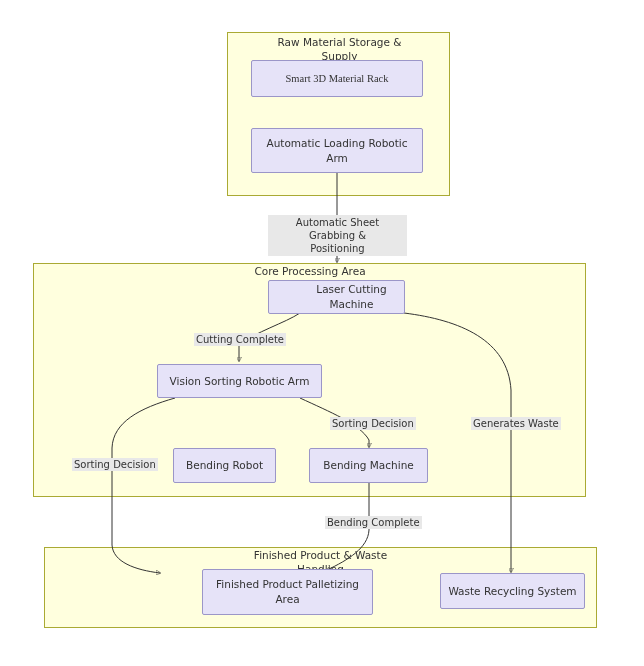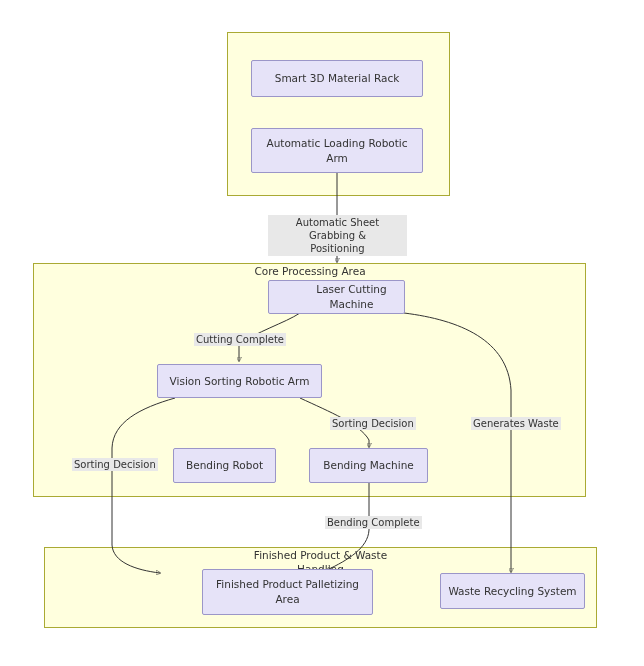--- a/index.html
+++ b/index.html
@@ -76,20 +76,21 @@
     stroke: #333333;
     stroke-width: 1;
   }
 </style>
 </head>
 <body>
 
 <div id="canvas">
 
   <div class="subgraph" style="left:227px; top:32px; width:223px; height:164px;"></div>
+  <div class="subgraph-title" style="left:262px; top:35px; width:155px;">Raw Material Storage &amp; Supply</div>
 
   <div class="subgraph" style="left:33px; top:263px; width:553px; height:234px;"></div>
   <div class="subgraph-title" style="left:245px; top:264px; width:130px;">Core Processing Area</div>
 
   <div class="subgraph" style="left:44px; top:547px; width:553px; height:81px;"></div>
   <div class="subgraph-title two-line-title" style="left:249px; top:548px; width:143px;">Finished Product &amp; Waste Handling</div>
 
   <svg class="edges" viewBox="0 0 644 666">
     <defs>
       <marker id="arrow" viewBox="0 0 10 10" refX="8" refY="5" markerWidth="5" markerHeight="5" orient="auto-start-reverse">
@@ -103,21 +104,21 @@
 
     <path d="M 404 313 C 460 320, 508 340, 511 390 L 511 572" marker-end="url(#arrow)"></path>
 
     <path d="M 300 398 C 330 412, 360 424, 369 440 L 369 447" marker-end="url(#arrow)"></path>
 
     <path d="M 175 398 C 140 408, 113 422, 112 448 L 112 545 C 113 562, 135 570, 160 573" marker-end="url(#arrow)"></path>
 
     <path d="M 369 483 L 369 530 C 368 548, 348 560, 327 570" marker-end="url(#arrow)"></path>
   </svg>
 
-  <div class="node" style="left:251px; top:60px; width:172px; height:37px;">
+  <div class="node" style="left:251px; top:60px; width:172px; height:37px;font-family:Liberation Serif, serif;">
     <span>Smart 3D Material Rack</span>
   </div>
 
   <div class="node" style="left:251px; top:128px; width:172px; height:45px;">
     <span>Automatic Loading Robotic Arm</span>
   </div>
 
   <div class="node" style="left:268px; top:280px; width:137px; height:34px;padding-left:36px;">
     <span>Laser Cutting Machine</span>
   </div>

